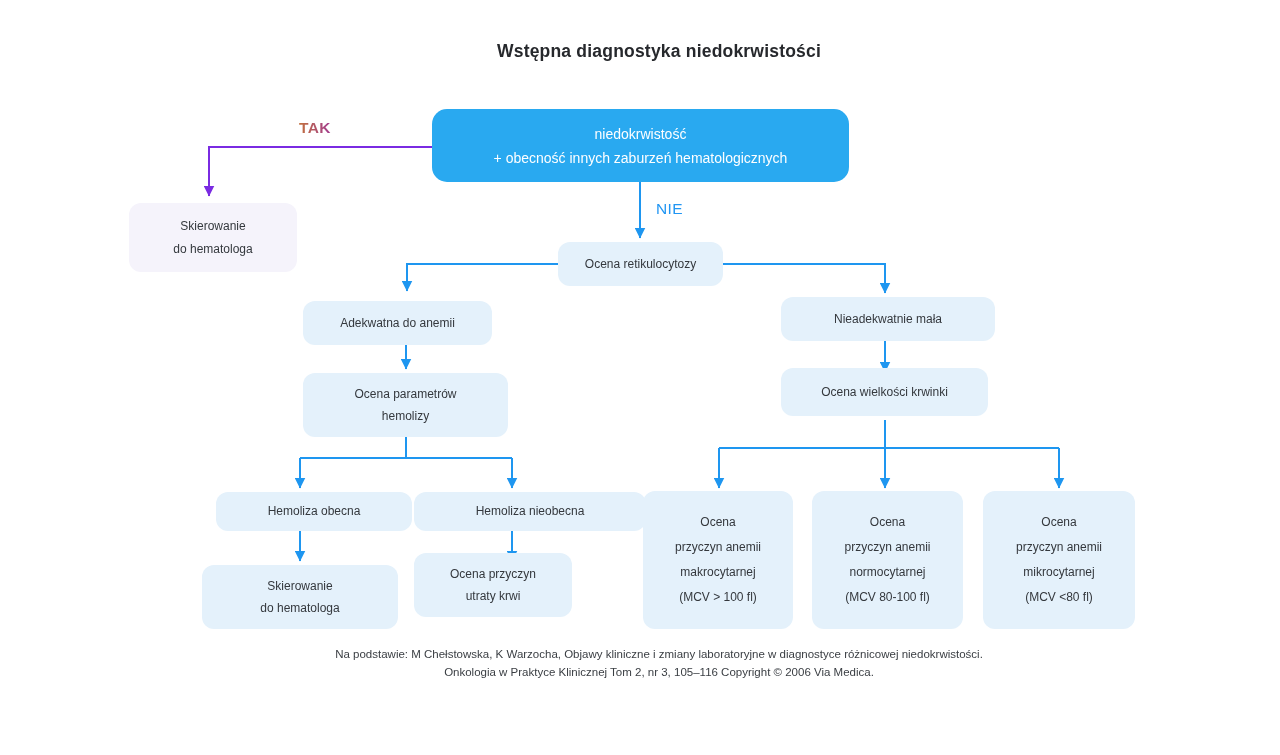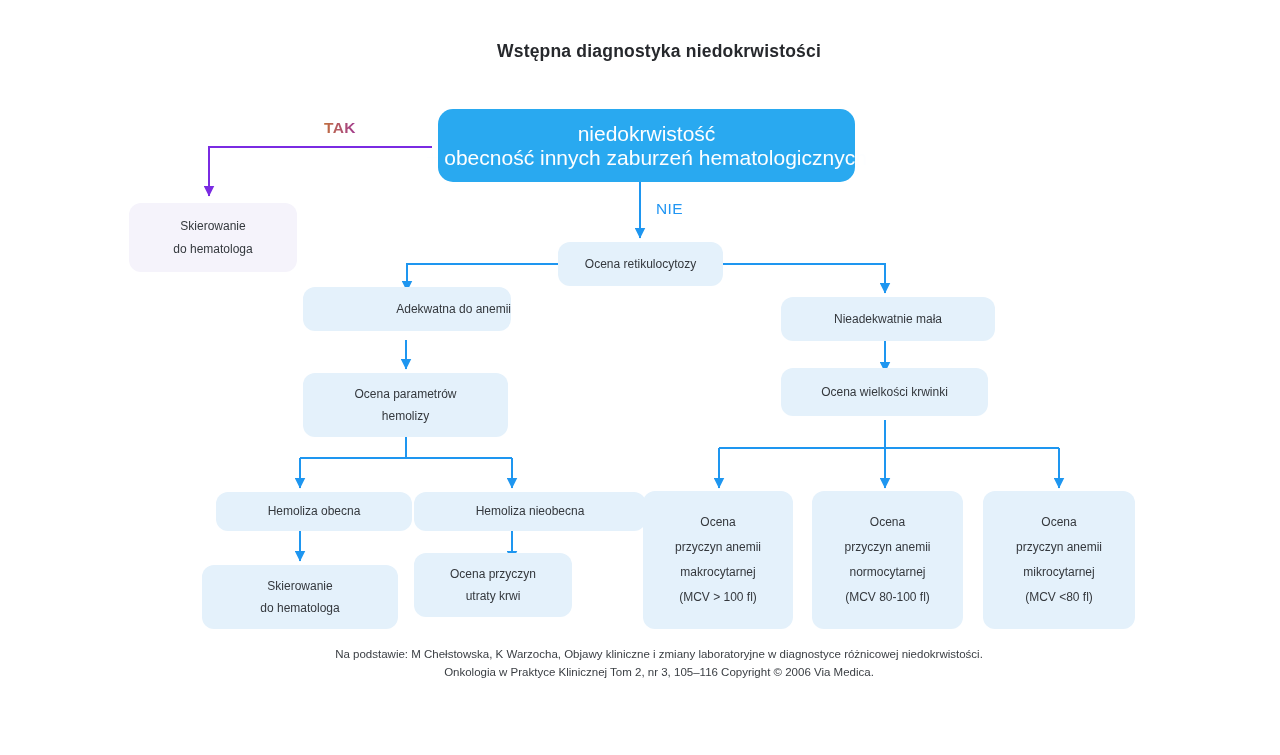--- a/index.html
+++ b/index.html
@@ -49,39 +49,37 @@
     color: var(--node_text);
     font-size: 12px;
     line-height: 22.5px;
   }
   .node .ln { display: block; white-space: nowrap; }
 
   .node--root {
     border-radius: 15px;
     background: var(--root_box);
     color: var(--root_text);
-    font-size: 21px;
+    font-size: 14px;
     line-height: 24px;
-    margin-left: 6px;
   }
   .node--lavender { background: var(--lavender_box); }
   .node--tall { line-height: 25px; }
 
   .branch-label {
     position: absolute;
     font-size: 15.5px;
     font-weight: 600;
     letter-spacing: 0.4px;
   }
   .branch-label--yes {
     background: linear-gradient(90deg, var(--label_yes_start), var(--label_yes_end));
     -webkit-background-clip: text;
     background-clip: text;
     color: transparent;
-    margin-left: 25px;
   }
   .branch-label--no { color: var(--label_no); font-weight: 500; }
 
   .footer {
     position: absolute;
     top: 646px;
     left: 0;
     width: 100%;
     text-align: center;
     font-size: 11.5px;
@@ -143,21 +141,21 @@
 
   <div class="node node--lavender" style="left:129px; top:203px; width:168px; height:69px;">
       <span class="ln">Skierowanie</span>
       <span class="ln">do hematologa</span>
     </div>
 
   <div class="node" style="left:558px; top:242px; width:165px; height:44px;">
       <span class="ln">Ocena retikulocytozy</span>
     </div>
 
-  <div class="node" style="left:303px; top:287px; width:208px; height:44px;align-items:flex-end;">
+  <div class="node" style="left:303px; top:301px; width:189px; height:44px;">
       <span class="ln">Adekwatna do anemii</span>
     </div>
 
   <div class="node" style="left:303px; top:373px; width:205px; height:64px;">
       <span class="ln">Ocena parametrów</span>
       <span class="ln">hemolizy</span>
     </div>
 
   <div class="node" style="left:216px; top:492px; width:196px; height:39px;">
       <span class="ln">Hemoliza obecna</span>

